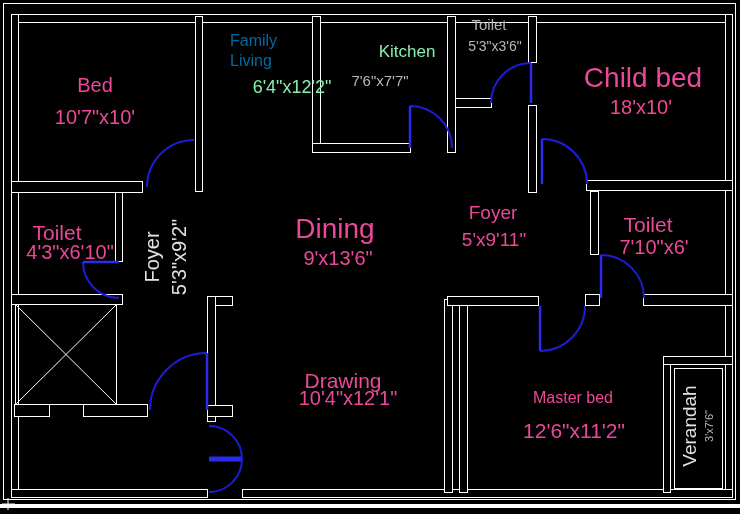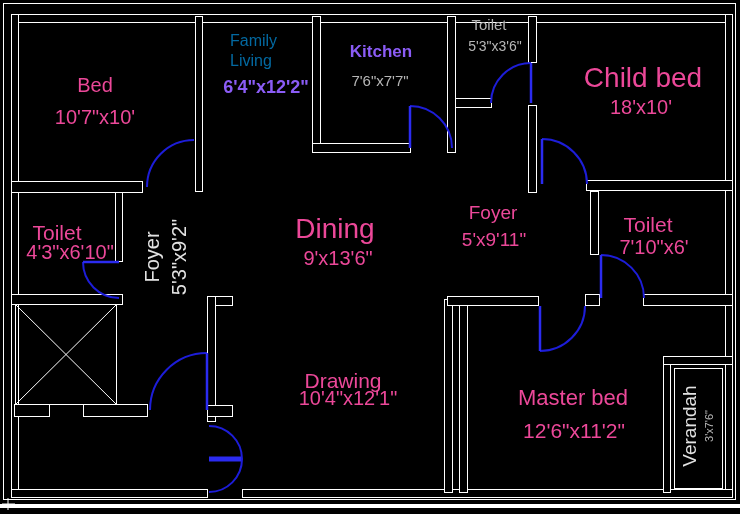--- a/index.html
+++ b/index.html
@@ -7,21 +7,21 @@
     position:relative;width:740px;height:514px;background:#000;overflow:hidden;
     font-family:"Liberation Sans", sans-serif;
   }
   .frame{position:absolute;left:3px;top:3px;width:733px;height:497px;border:1.5px solid #fff;box-sizing:border-box;}
   .frame-bottom{position:absolute;left:0;top:504px;width:740px;height:4px;background:#fff;}
   .wall{position:absolute;background:#000;border:1.5px solid #fff;box-sizing:border-box;}
   .thinbox{position:absolute;background:transparent;border:1px solid #fff;box-sizing:border-box;}
   svg.overlay{position:absolute;left:0;top:0;width:740px;height:514px;pointer-events:none;}
   .t{position:absolute;transform:translate(-50%,-50%);white-space:nowrap;color:#ec4899;line-height:1;}
   .dim-c{color:#b6b6b6;}
-  .bold{font-weight:bold;color:#8b5cf6;}
+  .bold{font-weight:normal;color:#86efac;margin-left:26px;}
   .wrapblock{position:absolute;color:#0369a1;}
   .rot{position:absolute;transform:translate(-50%,-50%) rotate(-90deg);text-align:center;color:#e2e2e2;white-space:nowrap;}
 </style>
 </head>
 <body>
 
 <div id="canvas">
 
   <div class="frame"></div>
   <div class="frame-bottom"></div>
@@ -118,21 +118,21 @@
 
   <div class="t" style="left:493px;top:212px;font-size:19px">Foyer</div>
   <div class="t" style="left:494px;top:239px;font-size:19px">5'x9'11"</div>
 
   <div class="t" style="left:648px;top:224px;font-size:21px">Toilet</div>
   <div class="t" style="left:654px;top:247px;font-size:20px">7'10"x6'</div>
 
   <div class="t" style="left:343px;top:380px;font-size:21px">Drawing</div>
   <div class="t" style="left:348px;top:398px;font-size:20px">10'4"x12'1"</div>
 
-  <div class="t" style="left:573px;top:398px;font-size:22px">Master bed</div>
+  <div class="t" style="left:573px;top:398px;font-size:16px">Master bed</div>
   <div class="t" style="left:574px;top:430px;font-size:21px">12'6"x11'2"</div>
 
   <div class="rot" style="left:697px;top:426px">
     <div style="font-size:19px">Verandah</div>
     <div style="font-size:11px;color:#b6b6b6;margin-top:2px">3'x7'6"</div>
   </div>
 
 </div>
 
 </body></html>

